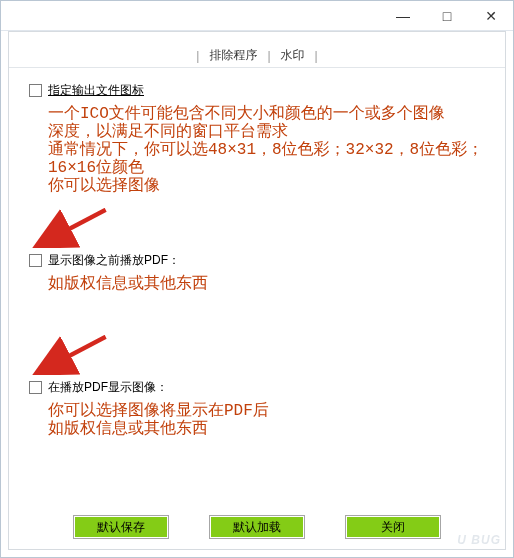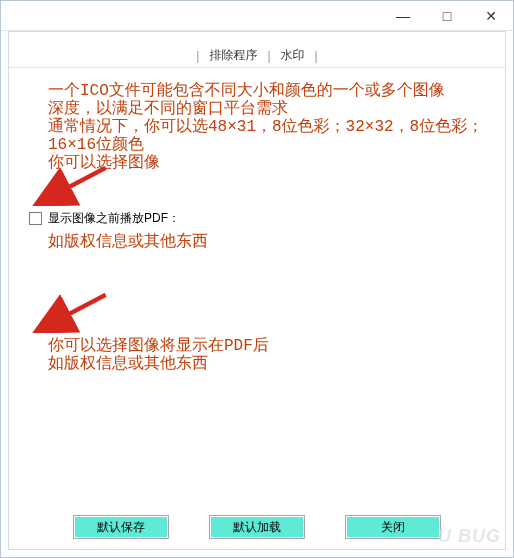--- a/index.html
+++ b/index.html
@@ -14,22 +14,22 @@
   .tab-sep { color: #9a9a9a; padding: 0 2px; }
   .body-area { padding: 14px 12px 0 20px; position: relative; }
   .group { margin-bottom: 18px; position: relative; }
   .chkrow { display: flex; align-items: center; margin-bottom: 6px; }
   .chkbox { width: 13px; height: 13px; border: 1px solid #7a7a7a; background: #fff; margin-right: 6px; display: inline-block; }
   .chklabel { font-size: 12px; color: #000; position: relative; }
   .chklabel.underline { text-decoration: underline; }
   .desc { margin-left: 19px; color: #c2410c; font-size: 16px; line-height: 18px; font-family: Liberation Mono, monospace; }
   .redarrow { position: absolute; width: 90px; height: 40px; pointer-events: none; }
   .btnrow { position: absolute; left: 0; right: 0; bottom: 10px; display: flex; justify-content: center; gap: 40px; }
-  .winbtn { width: 96px; height: 24px; border: 1px solid #a6a6a6; background: #5eead4; font-size: 12px; cursor: pointer; box-shadow: inset 0 0 0 1px #fff; }
-  .watermark { position: absolute; right: 4px; bottom: 2px; color: #d7dee5; font-size: 18px; font-weight: bold; letter-spacing: 1px; font-style: italic; pointer-events: none; opacity: 0.7; }
+  .winbtn { width: 96px; height: 24px; border: 1px solid #a6a6a6; background: #84cc16; font-size: 12px; cursor: pointer; box-shadow: inset 0 0 0 1px #fff; }
+  .watermark { position: absolute; right: 4px; bottom: 2px; color: #d7dee5; font-size: 12px; font-weight: bold; letter-spacing: 1px; font-style: italic; pointer-events: none; opacity: 0.7; }
 </style>
 </head>
 <body>
 
 <div class="window">
 
   <div class="titlebar">
     <div class="tb-btn">—</div>
     <div class="tb-btn">□</div>
     <div class="tb-btn close">✕</div>
@@ -42,27 +42,31 @@
         <span class="tab-sep">|</span>
         <span class="tab">排除程序</span>
         <span class="tab-sep">|</span>
         <span class="tab">水印</span>
         <span class="tab-sep">|</span>
       </div>
 
       <div class="body-area">
 
         <div class="group">
+          <div class="chkrow">
+            <span class="chkbox"></span>
+            <span class="chklabel underline">指定输出文件图标</span>
+          </div>
           <div class="desc">一个ICO文件可能包含不同大小和颜色的一个或多个图像</div>
           <div class="desc">深度，以满足不同的窗口平台需求</div>
           <div class="desc">通常情况下，你可以选48×31，8位色彩；32×32，8位色彩；16×16位颜色</div>
           <div class="desc">你可以选择图像</div>
         </div>
 
-        <div class="group" style="margin-top:38px;">
+        <div class="group" style="margin-top:57px;">
           <svg class="redarrow" style="left:-4px; top:-44px;" viewBox="0 0 90 46">
             <defs>
                 <marker id="ah1" markerWidth="10" markerHeight="10" refX="8" refY="5" orient="auto">
                   <path d="M0,0 L10,5 L0,10 Z" fill="#d4281e"></path>
                 </marker>
               </defs>
             <line x1="86" y1="2" x2="10" y2="42" stroke="#d4281e" stroke-width="5" marker-end="url(#ah1)"></line>
           </svg>
           <div class="chkrow">
             <span class="chkbox"></span>
@@ -73,20 +77,24 @@
 
         <div class="group" style="margin-top:86px;">
           <svg class="redarrow" style="left:-4px; top:-44px;" viewBox="0 0 90 46">
             <defs>
                 <marker id="ah2" markerWidth="10" markerHeight="10" refX="8" refY="5" orient="auto">
                   <path d="M0,0 L10,5 L0,10 Z" fill="#d4281e"></path>
                 </marker>
               </defs>
             <line x1="86" y1="2" x2="10" y2="42" stroke="#d4281e" stroke-width="5" marker-end="url(#ah2)"></line>
           </svg>
+          <div class="chkrow">
+            <span class="chkbox"></span>
+            <span class="chklabel">在播放PDF显示图像：</span>
+          </div>
           <div class="desc">你可以选择图像将显示在PDF后</div>
           <div class="desc">如版权信息或其他东西</div>
         </div>
 
       </div>
 
       <div class="btnrow">
         <button class="winbtn">默认保存</button>
         <button class="winbtn">默认加载</button>
         <button class="winbtn">关闭</button>

